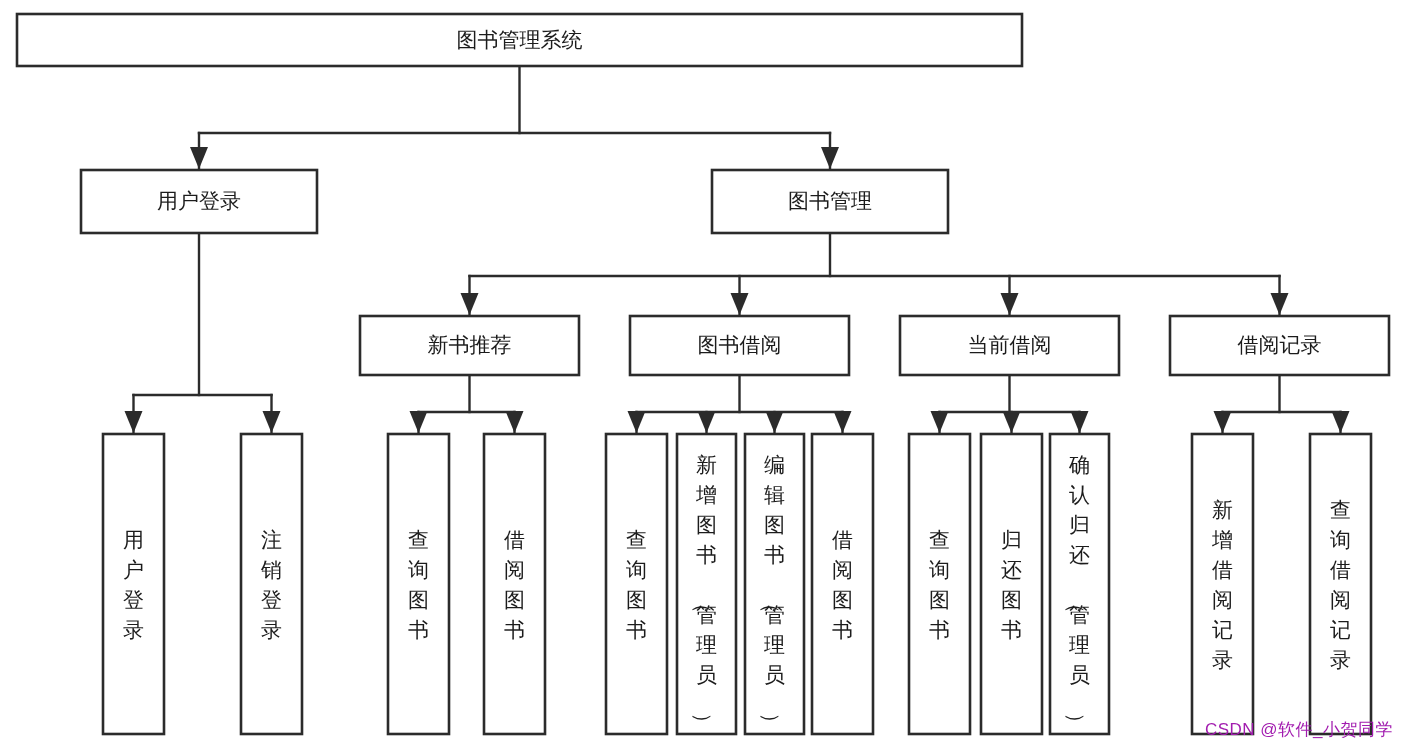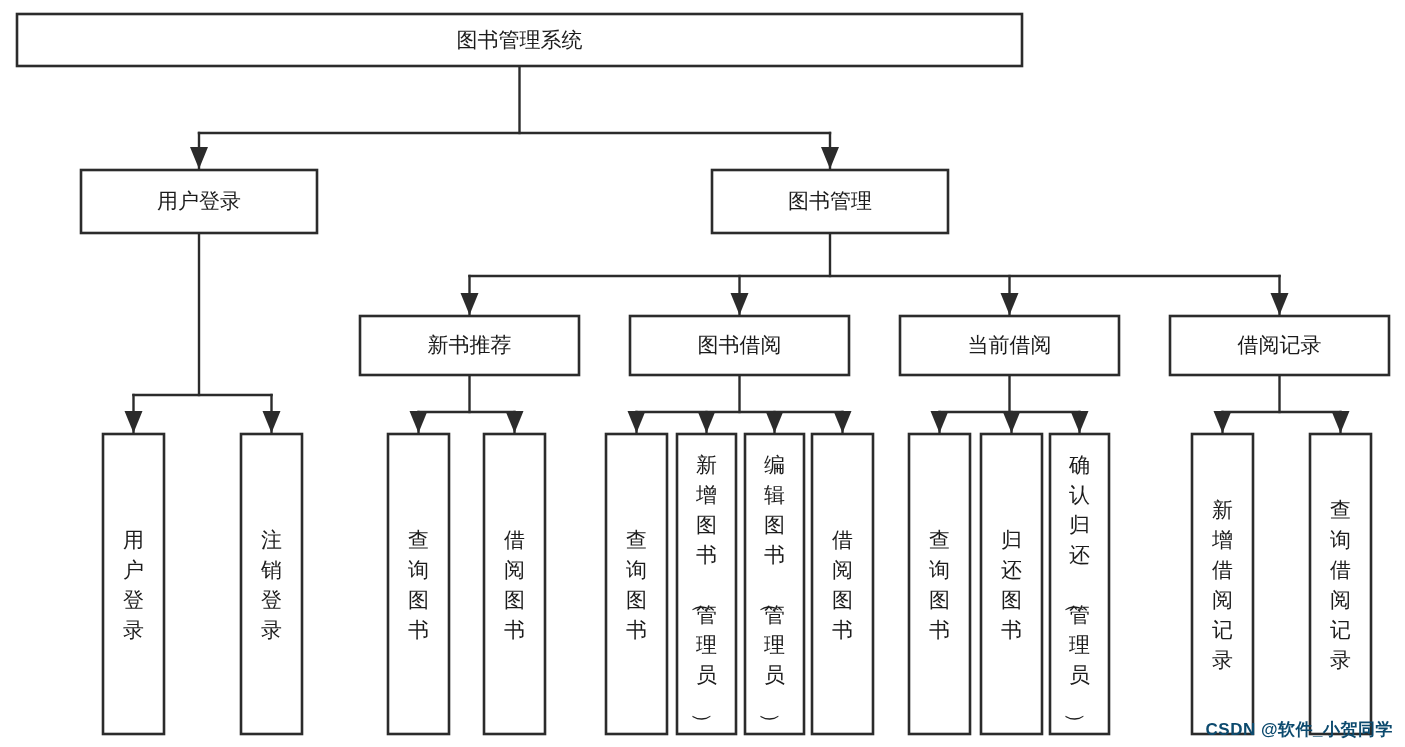--- a/index.html
+++ b/index.html
@@ -54,25 +54,24 @@
     font-size: 21px;
     fill: #1c1c1c;
     text-anchor: middle;
   }
   .watermark {
     position: absolute;
     right: 12px;
     bottom: 6px;
     font-family: "Liberation Sans", "DejaVu Sans", sans-serif;
     font-size: 17px;
-    color: #0c4a6e;
+    color: #a21caf;
     letter-spacing: 0.5px;
     white-space: nowrap;
     user-select: none;
-    font-weight: bold;
   }
 </style>
 </head>
 <body>
 
 <div id="diagram-root">
   <svg class="diagram" id="diagram-svg" viewBox="0 0 1405 747">
       <g>
         <line x1="519.5" y1="66" x2="519.5" y2="133" class="connector"></line>
         <line x1="199" y1="133" x2="830" y2="133" class="connector"></line>

